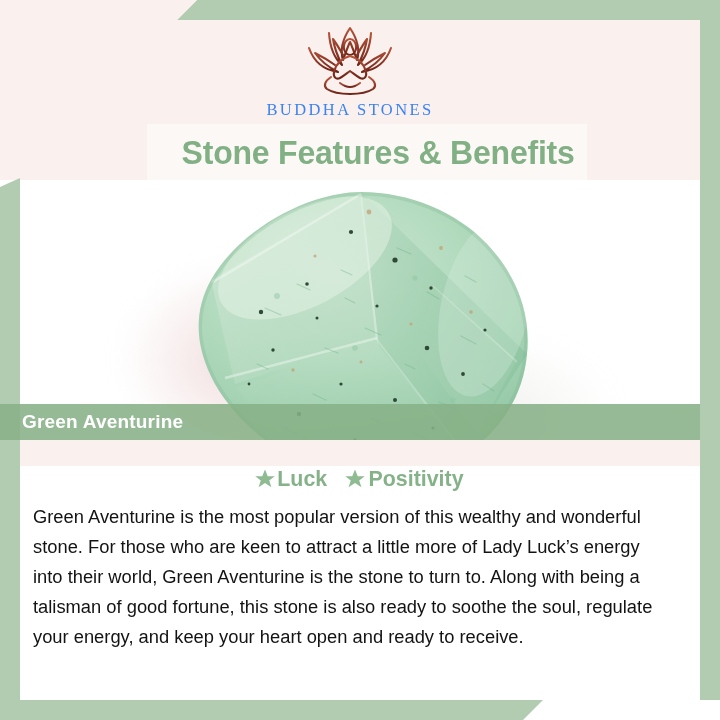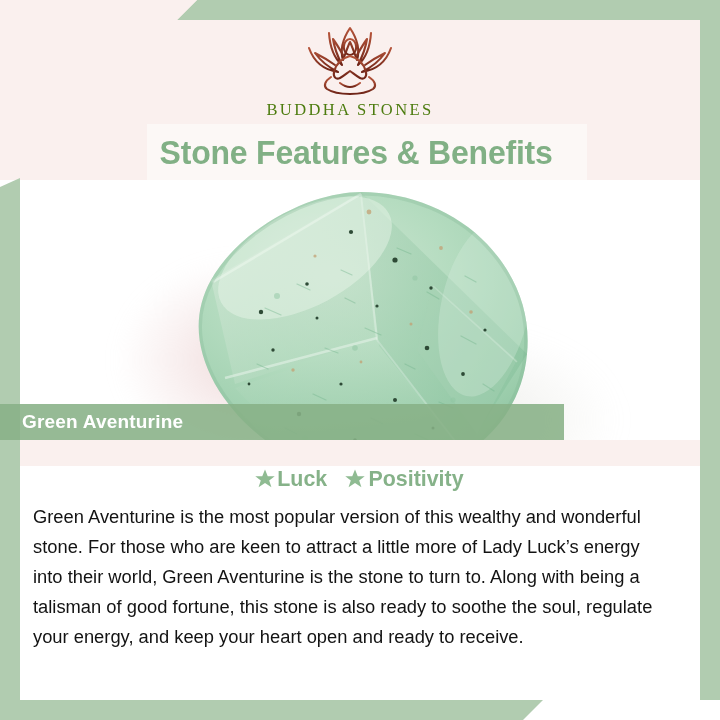--- a/index.html
+++ b/index.html
@@ -68,33 +68,33 @@
     display: flex;
     flex-direction: column;
     align-items: center;
   }
   .logo-mark { width: 124px; height: 74px; display: block; }
   .logo-word {
     margin-top: 4px;
     font-family: "Liberation Serif", serif;
     font-size: 16.5px;
     letter-spacing: 2.4px;
-    color: #4d7c0f;
+    color: #3b82f6;
     font-weight: 400;
   }
 
   
   .title-band {
     position: absolute;
     left: 147px; top: 124px;
     width: 440px; height: 56px;
     background: #fcf8f6;
     display: flex;
     align-items: center;
-    justify-content: flex-start;
+    justify-content: flex-end;
   }
   .title-text {
     font-family: "Liberation Sans Narrow", "Liberation Sans", sans-serif;
     font-weight: 700;
     font-size: 34px;
     letter-spacing: -0.2px;
     color: #81b085;
     transform: scaleX(0.94);
     white-space: nowrap;
   }
@@ -124,21 +124,21 @@
   .stone {
     position: absolute;
     left: 145px; top: 8px;
     width: 400px; height: 292px;
   }
 
   
   .label-band {
     position: absolute;
     left: 0; top: 404px;
-    width: 564px; height: 36px;
+    width: 700px; height: 36px;
     background: rgba(135,176,134,0.88);
     display: flex;
     align-items: center;
   }
   .label-text {
     margin-left: 22px;
     color: #ffffff;
     font-weight: 700;
     font-size: 19px;
     letter-spacing: 0.2px;

